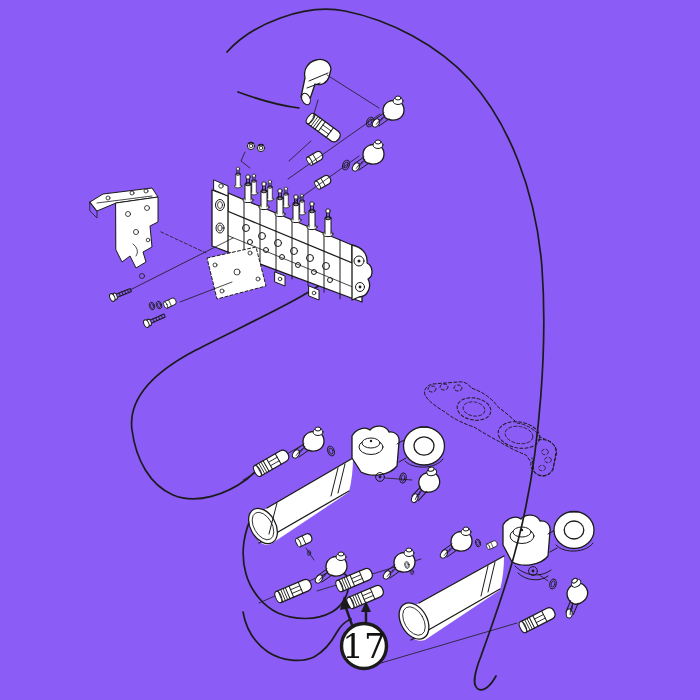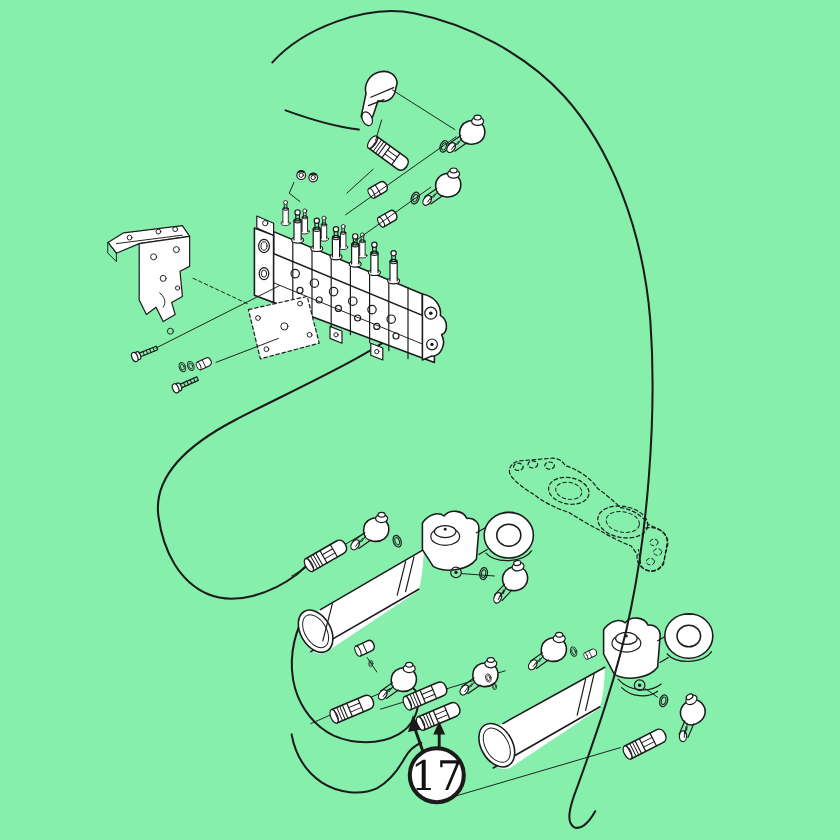--- a/index.html
+++ b/index.html
@@ -1,16 +1,16 @@
 <!DOCTYPE html>
 <html><head>
 <meta charset="utf-8">
 <style>
   html,body{margin:0;padding:0;background:#fff;}
-  .stage{width:700px;height:700px;background:#86efac;position:relative;overflow:hidden;}
+  .stage{width:700px;height:700px;background:#8b5cf6;position:relative;overflow:hidden;}
   svg{position:absolute;left:0;top:0;}
   .ln{fill:none;stroke:#1b1b1b;stroke-width:1.3;stroke-linecap:round;stroke-linejoin:round;}
   .ln2{fill:none;stroke:#1b1b1b;stroke-width:1;stroke-linecap:round;stroke-linejoin:round;}
   .thin{fill:none;stroke:#1b1b1b;stroke-width:0.8;stroke-linecap:round;}
   .hose{fill:none;stroke:#1b1b1b;stroke-width:1.7;stroke-linecap:round;}
   .fillw{fill:#ffffff;}
   .dash{stroke-dasharray:3 2.2;}
   .dot{fill:#1b1b1b;stroke:none;}
   .callout-circle{fill:#ffffff;stroke:#1b1b1b;stroke-width:3.4;}
   .callout-text{font-family:"DejaVu Serif","Liberation Serif",serif;font-size:34px;fill:#111111;}

